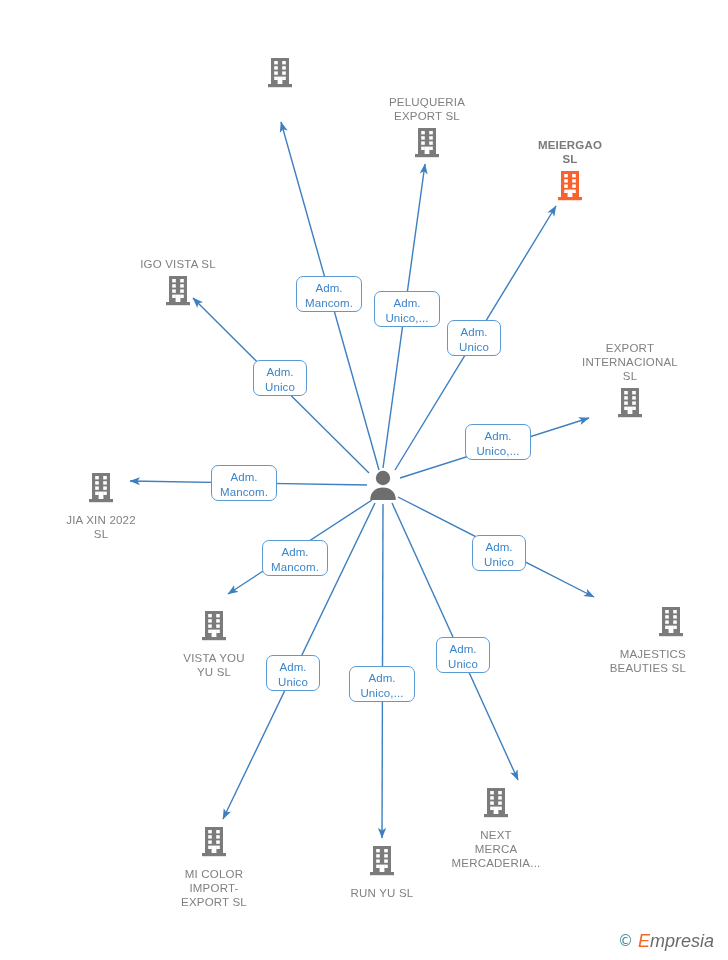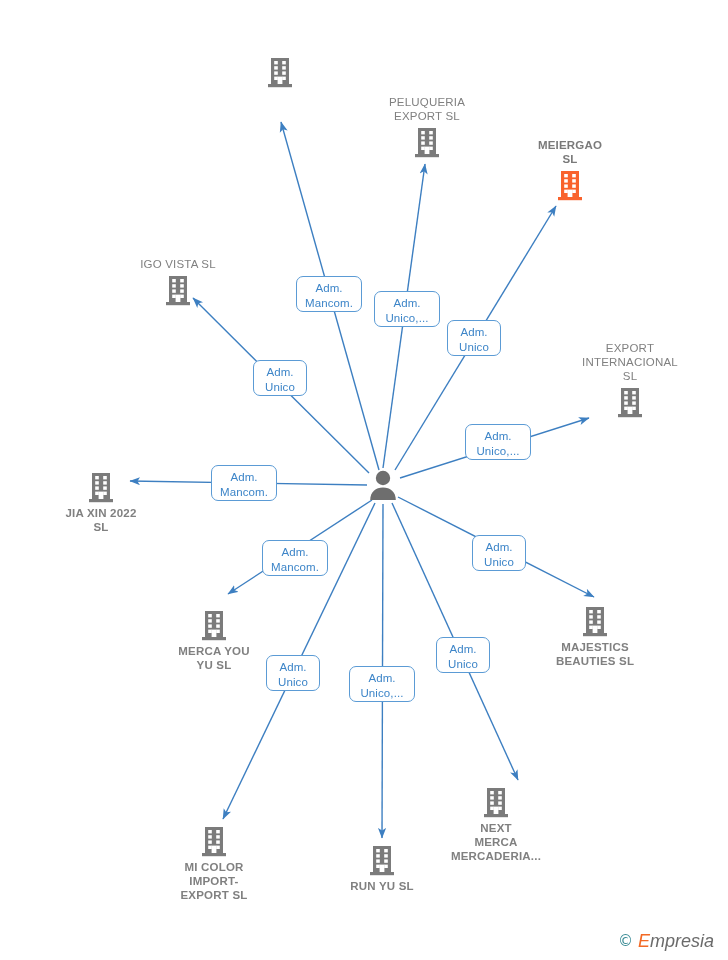--- a/index.html
+++ b/index.html
@@ -31,21 +31,21 @@
   .node .label{
     display:block;
     font-size:11.5px;
     line-height:14px;
     color:#808080;
     letter-spacing:.2px;
     white-space:pre-line;
   }
   .node.highlight .label{ color:#7a7a7a; font-weight:bold; }
   .node .label.above{ margin-bottom:3px; }
-  .node .label.below{ margin-top:3px;font-weight:bold; }
+  .node .label.below{ margin-top:10px; }
 
   
   .rolebox{
     position:absolute;
     box-sizing:border-box;
     border:1.4px solid #5b9bd5;
     border-radius:7px;
     background:#ffffff;
     color:#3d85c8;
     font-size:11.5px;
@@ -193,21 +193,21 @@
           <rect x="9.2" y="15.4" width="3.6" height="3.4" fill="#ffffff"></rect>
           <rect x="17.2" y="15.4" width="3.6" height="3.4" fill="#ffffff"></rect>
           <rect x="9.2" y="20.6" width="3.6" height="3.4" fill="#ffffff"></rect>
           <rect x="17.2" y="20.6" width="3.6" height="3.4" fill="#ffffff"></rect>
           <rect x="12.6" y="20.6" width="4.8" height="7.4" fill="#ffffff"></rect>
           <rect x="3" y="28" width="24" height="3.2" fill="#7b7b7b"></rect>
         </svg></span>
       <span class="label below">JIA XIN 2022
 SL</span>
     </div>
-    <div class="node" style="left: 595px; top: 605px;">
+    <div class="node" style="left: 611px; top: 605px; text-align: right;">
       <span class="icon"><svg width="30" height="32" viewBox="0 0 30 32">
           <rect x="6" y="2" width="18" height="26" fill="#7b7b7b"></rect>
           <rect x="9.2" y="5" width="3.6" height="3.4" fill="#ffffff"></rect>
           <rect x="17.2" y="5" width="3.6" height="3.4" fill="#ffffff"></rect>
           <rect x="9.2" y="10.2" width="3.6" height="3.4" fill="#ffffff"></rect>
           <rect x="17.2" y="10.2" width="3.6" height="3.4" fill="#ffffff"></rect>
           <rect x="9.2" y="15.4" width="3.6" height="3.4" fill="#ffffff"></rect>
           <rect x="17.2" y="15.4" width="3.6" height="3.4" fill="#ffffff"></rect>
           <rect x="9.2" y="20.6" width="3.6" height="3.4" fill="#ffffff"></rect>
           <rect x="17.2" y="20.6" width="3.6" height="3.4" fill="#ffffff"></rect>
@@ -224,21 +224,21 @@
           <rect x="17.2" y="5" width="3.6" height="3.4" fill="#ffffff"></rect>
           <rect x="9.2" y="10.2" width="3.6" height="3.4" fill="#ffffff"></rect>
           <rect x="17.2" y="10.2" width="3.6" height="3.4" fill="#ffffff"></rect>
           <rect x="9.2" y="15.4" width="3.6" height="3.4" fill="#ffffff"></rect>
           <rect x="17.2" y="15.4" width="3.6" height="3.4" fill="#ffffff"></rect>
           <rect x="9.2" y="20.6" width="3.6" height="3.4" fill="#ffffff"></rect>
           <rect x="17.2" y="20.6" width="3.6" height="3.4" fill="#ffffff"></rect>
           <rect x="12.6" y="20.6" width="4.8" height="7.4" fill="#ffffff"></rect>
           <rect x="3" y="28" width="24" height="3.2" fill="#7b7b7b"></rect>
         </svg></span>
-      <span class="label below">MERCA YOU
+      <span class="label below">VISTA YOU
 YU  SL</span>
     </div>
     <div class="node" style="left: 496px; top: 786px;">
       <span class="icon"><svg width="30" height="32" viewBox="0 0 30 32">
           <rect x="6" y="2" width="18" height="26" fill="#7b7b7b"></rect>
           <rect x="9.2" y="5" width="3.6" height="3.4" fill="#ffffff"></rect>
           <rect x="17.2" y="5" width="3.6" height="3.4" fill="#ffffff"></rect>
           <rect x="9.2" y="10.2" width="3.6" height="3.4" fill="#ffffff"></rect>
           <rect x="17.2" y="10.2" width="3.6" height="3.4" fill="#ffffff"></rect>
           <rect x="9.2" y="15.4" width="3.6" height="3.4" fill="#ffffff"></rect>

